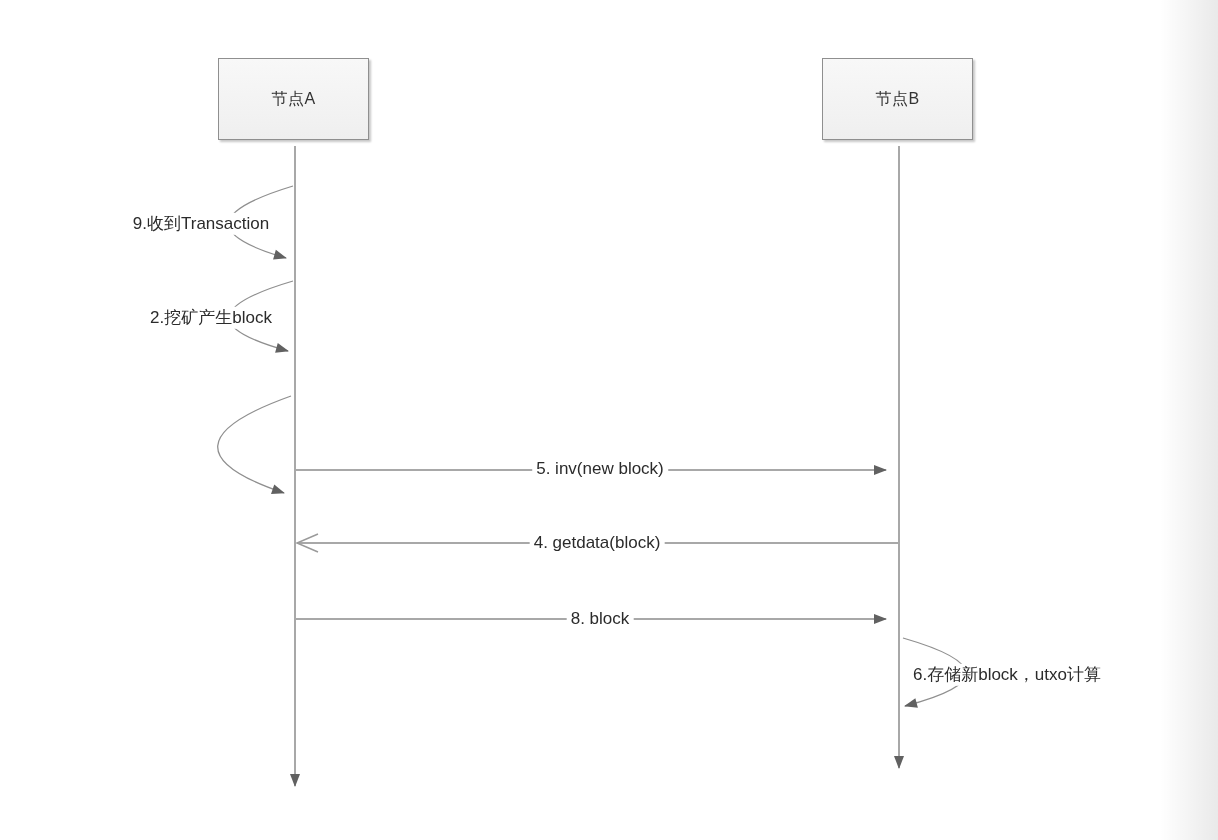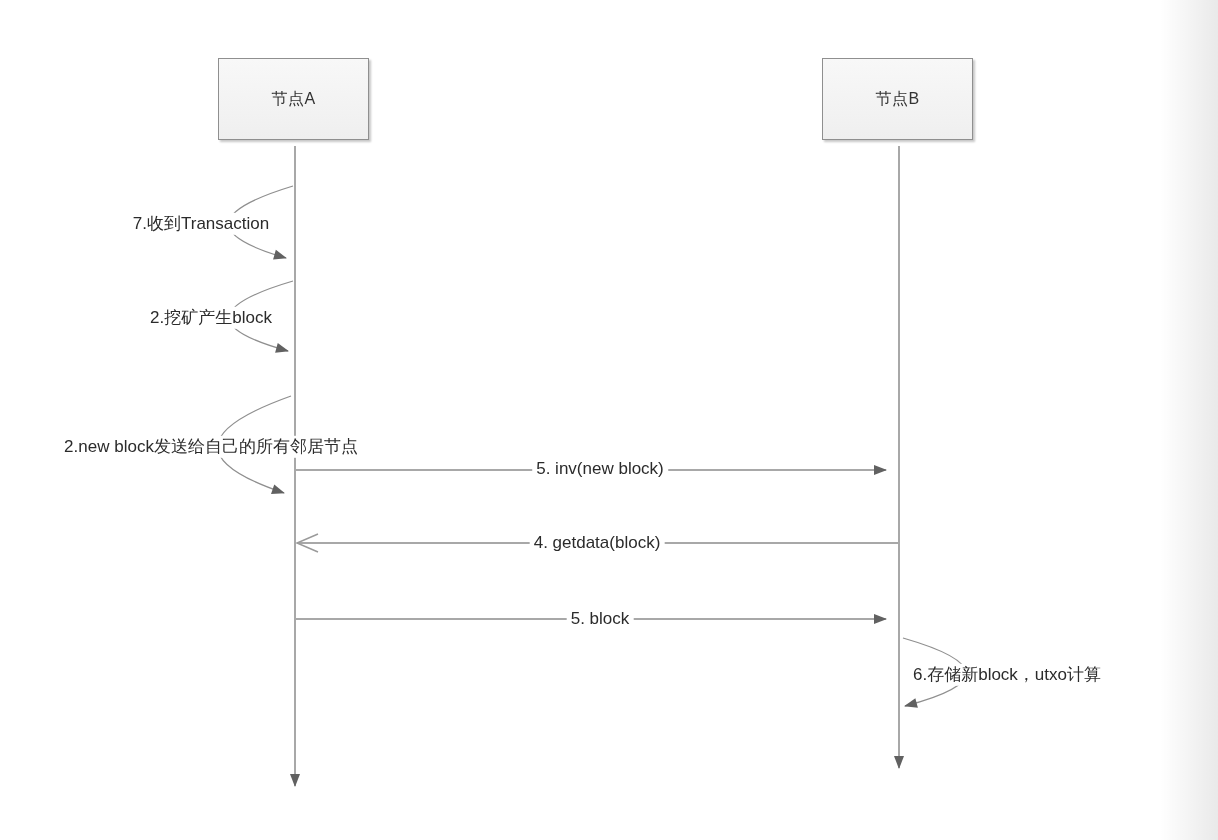--- a/index.html
+++ b/index.html
@@ -99,22 +99,21 @@
     <path d="M 903 638 Q 1028 674 905 706" fill="none" stroke="#8f8f8f" stroke-width="1.3" marker-end="url(#arrowFilled)"></path>
   </svg>
 
   <div class="actor-box actor-b">
     <span class="actor-label">节点B</span>
   </div>
   <div class="actor-box actor-a">
     <span class="actor-label">节点A</span>
   </div>
 
-  <div class="msg-label l0">7.收到Transaction</div>
+  <div class="msg-label l0">9.收到Transaction</div>
   <div class="msg-label l1">2.挖矿产生block</div>
-  <div class="msg-label l2">2.new block发送给自己的所有邻居节点</div>
   <div class="msg-label l3">5. inv(new block)</div>
   <div class="msg-label l4">4. getdata(block)</div>
-  <div class="msg-label l5">5. block</div>
+  <div class="msg-label l5">8. block</div>
   <div class="msg-label l6">6.存储新block，utxo计算</div>
 
   <div class="edge-shade"></div>
 </div>
 
 </body></html>

